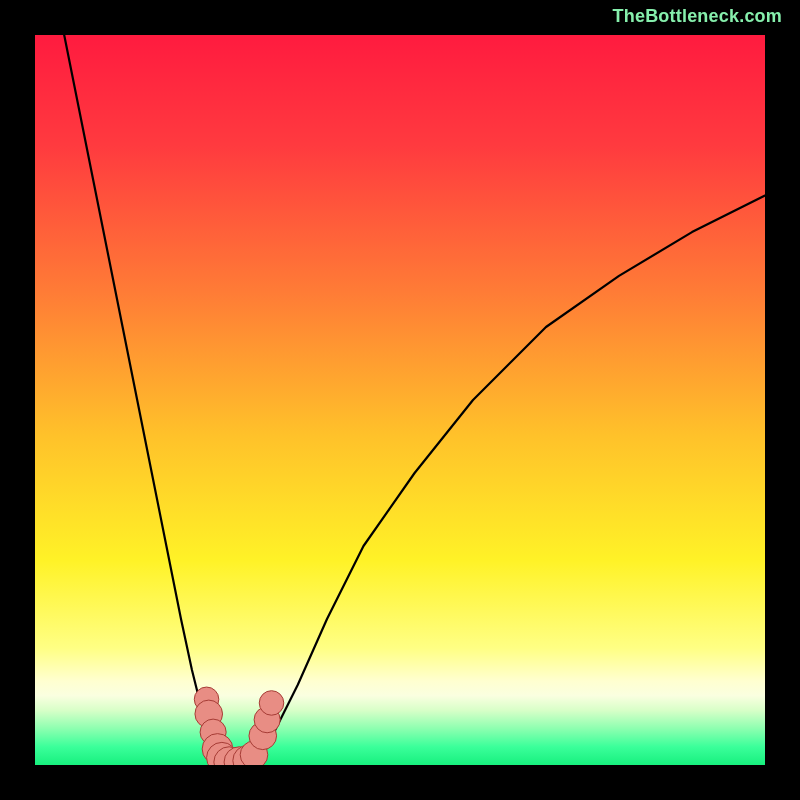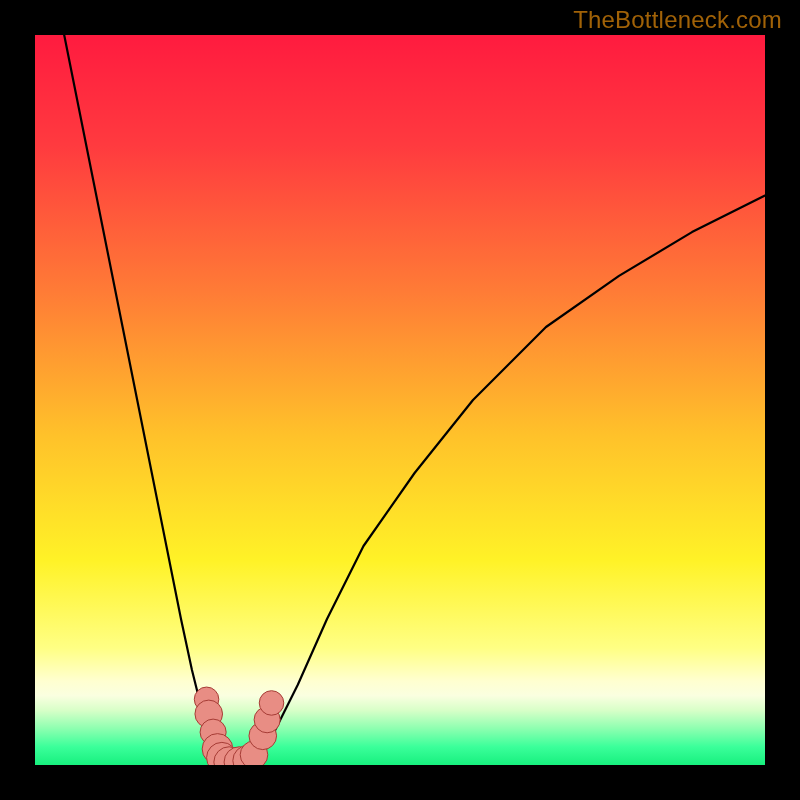--- a/index.html
+++ b/index.html
@@ -35,23 +35,23 @@
   .curve-svg {
     position: absolute;
     left: 0; top: 0;
     width: 100%;
     height: 100%;
   }
   .watermark {
     position: absolute;
     top: 6px;
     right: 18px;
-    font-size: 24px;
-    font-weight: 400;
-    color: #a16207;
+    font-size: 18px;
+    font-weight: 700;
+    color: #86efac;
     letter-spacing: 0.2px;
   }
 </style>
 </head>
 <body>
 
 <div class="frame">
 
   <div class="plot-area">
     <svg class="gradient" viewBox="0 0 730 730" preserveAspectRatio="none">

